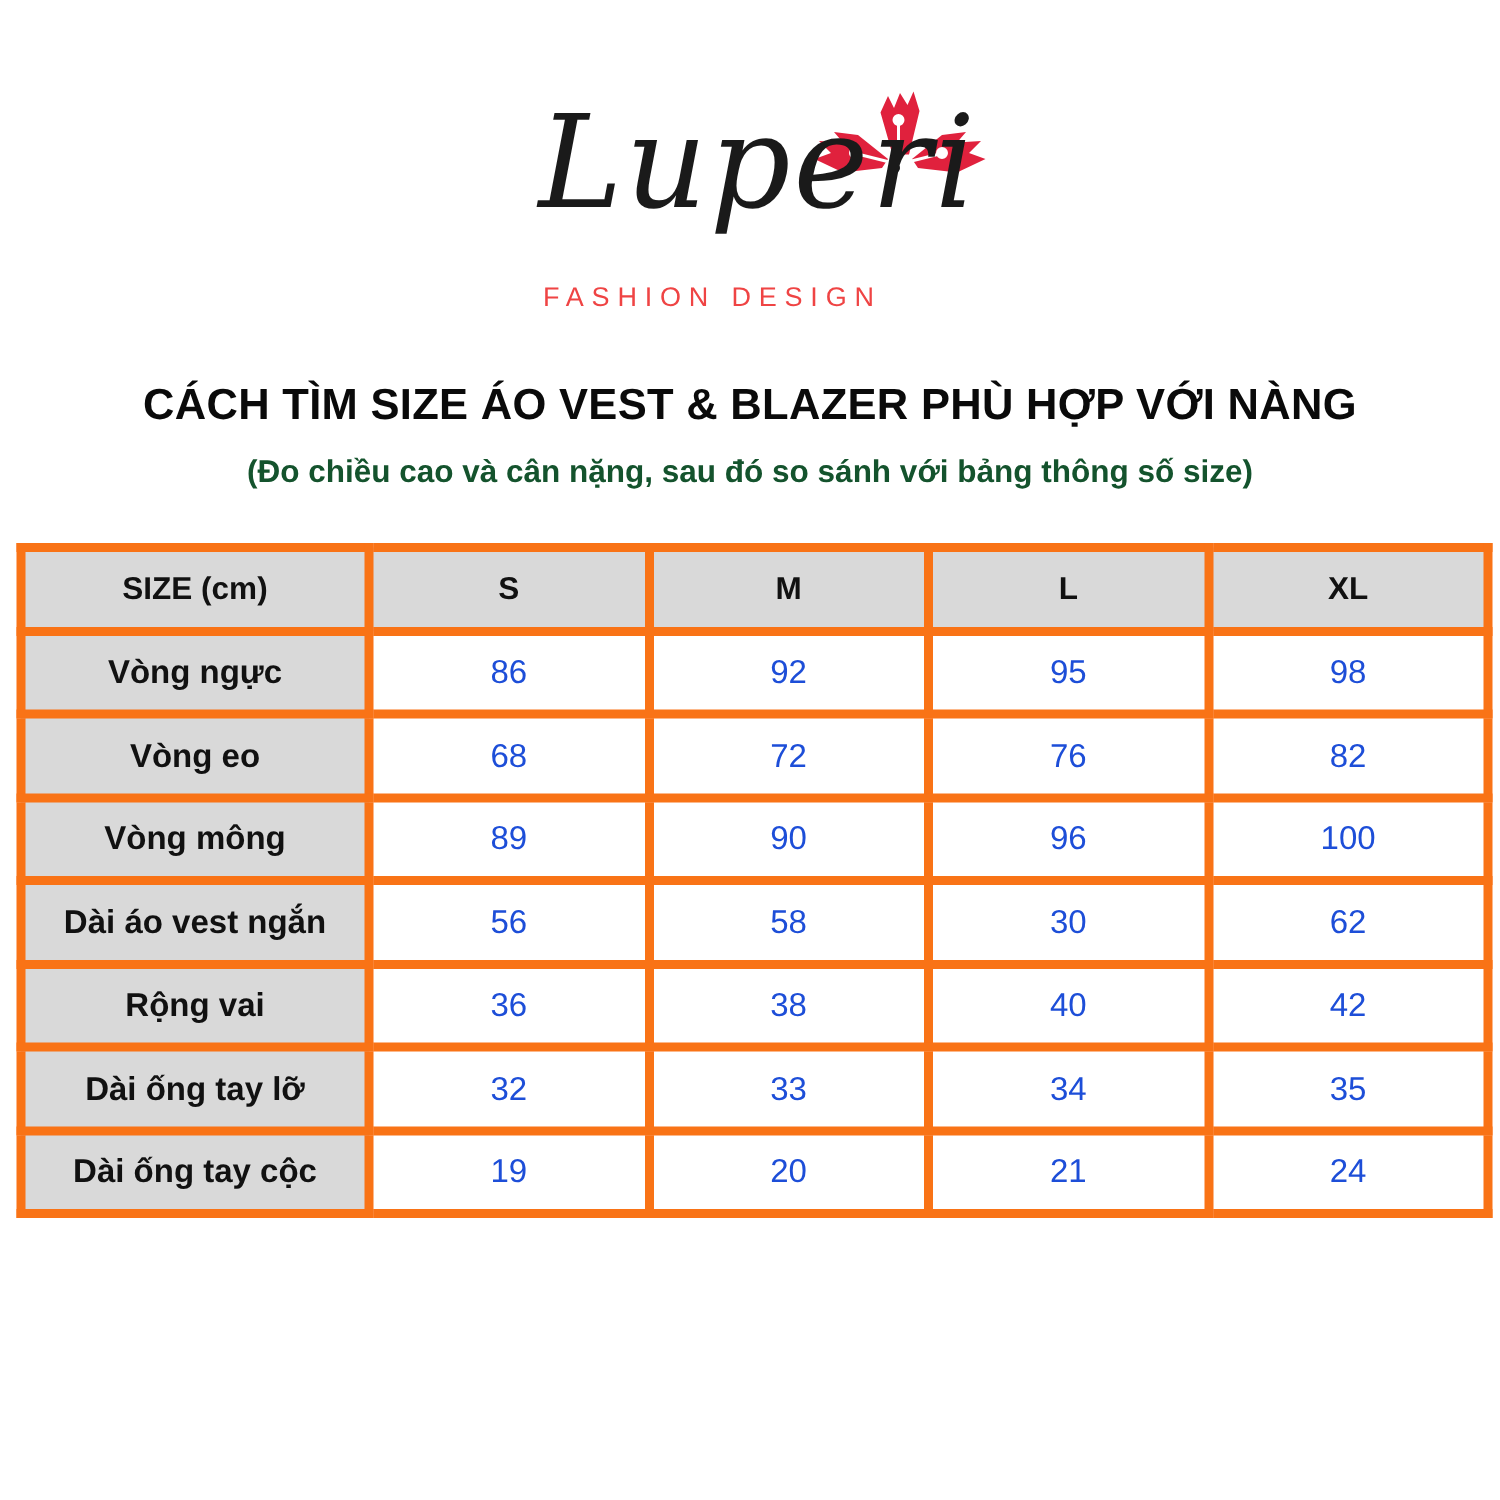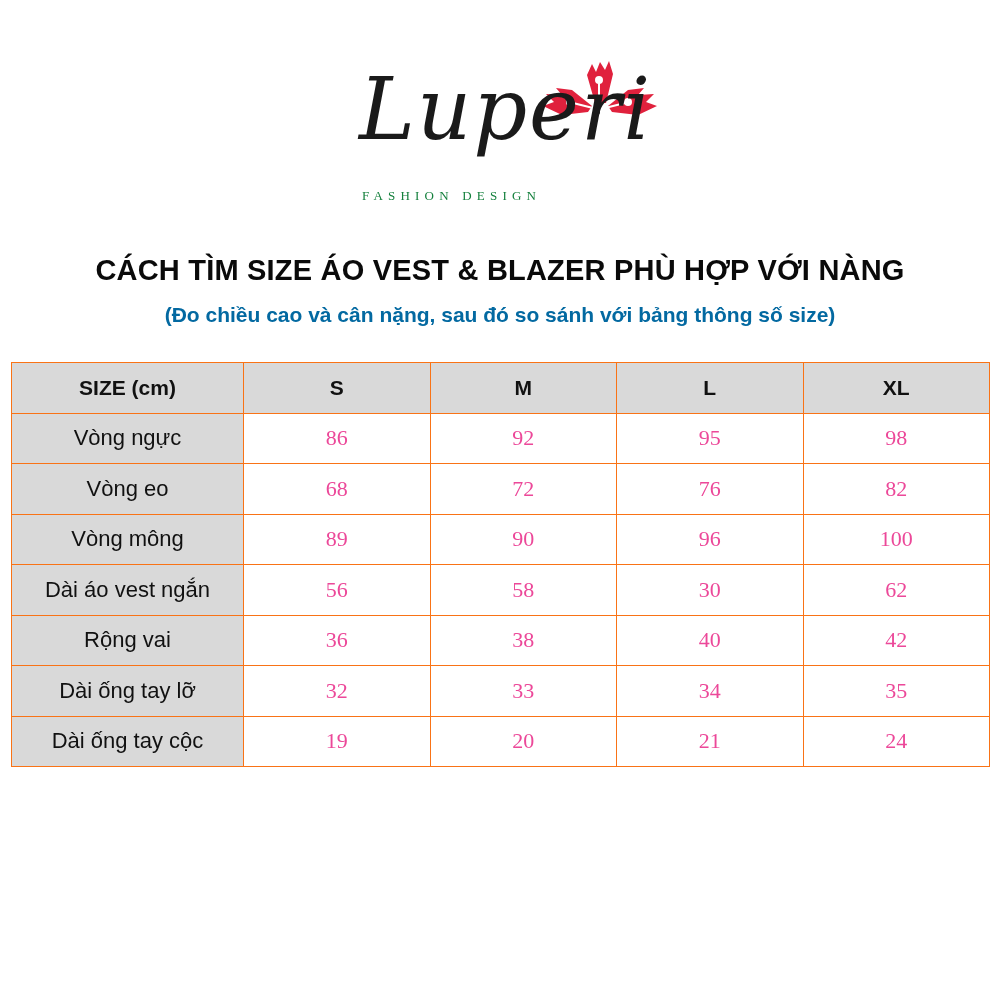--- a/index.html
+++ b/index.html
@@ -1,27 +1,27 @@
 <!DOCTYPE html>
 <html><head>
   <meta charset="utf-8">
   <style>
     html, body { margin: 0; padding: 0; background: #ffffff; }
     body { width: 1000px; height: 1000px; position: relative; overflow: hidden; font-family: "Liberation Sans", sans-serif; color: #111; }
     .logo { position: absolute; left: 340px; top: 40px; width: 320px; height: 180px; }
     .logo svg { position: absolute; left: 0; top: 0; }
     .logo-word { position: absolute; left: 16px; top: 26px; font-family: "DejaVu Serif", serif; font-style: italic; font-size: 86px; letter-spacing: 2px; color: #1a1a1a; line-height: 1; transform: scaleX(0.98); }
-    .logo-tag { position: absolute; left: 22px; top: 148px; font-family: Liberation Serif, serif; font-size: 13px; letter-spacing: 5.2px; color: #15803d; white-space: nowrap; }
+    .logo-tag { position: absolute; left: 22px; top: 148px; font-family: Liberation Sans, sans-serif; font-size: 18px; letter-spacing: 5.2px; color: #ef4444; white-space: nowrap; }
     .title { position: absolute; left: 0; width: 1000px; top: 254px; text-align: center; font-weight: bold; font-size: 29px; color: #0a0a0a; letter-spacing: 0.2px; }
-    .subtitle { position: absolute; left: 0; width: 1000px; top: 303px; text-align: center; font-weight: bold; font-size: 21px; color: #0369a1; }
+    .subtitle { position: absolute; left: 0; width: 1000px; top: 303px; text-align: center; font-weight: bold; font-size: 21px; color: #14532d; }
     table.size { position: absolute; left: 11px; top: 362px; border-collapse: collapse; width: 978px; table-layout: fixed; }
-    table.size td, table.size th { border: 1px solid #f97316; height: 49.5px; text-align: center; vertical-align: middle; padding: 0; font-size: 22px; margin-top: 12px; }
+    table.size td, table.size th { border: 6px solid #f97316; height: 49.5px; text-align: center; vertical-align: middle; padding: 0; font-size: 22px; margin-top: 12px; }
     table.size th { background: #d9d9d9; font-weight: bold; font-size: 21px; }
-    table.size td.rowhead { background: #d9d9d9; font-weight: normal; font-size: 22px; }
-    table.size td.val { background: #ffffff; font-weight: normal; color: #ec4899; font-family: Liberation Serif, serif; }
+    table.size td.rowhead { background: #d9d9d9; font-weight: bold; font-size: 22px; }
+    table.size td.val { background: #ffffff; font-weight: normal; color: #1d4ed8; }
     col.c0 { width: 232px; }
     col.cn { width: 186.5px; }
   </style>
 </head>
 <body>
 
 <div class="logo">
   <svg width="320" height="180" viewBox="0 0 320 180">
     <g fill="#e0213d">
 

